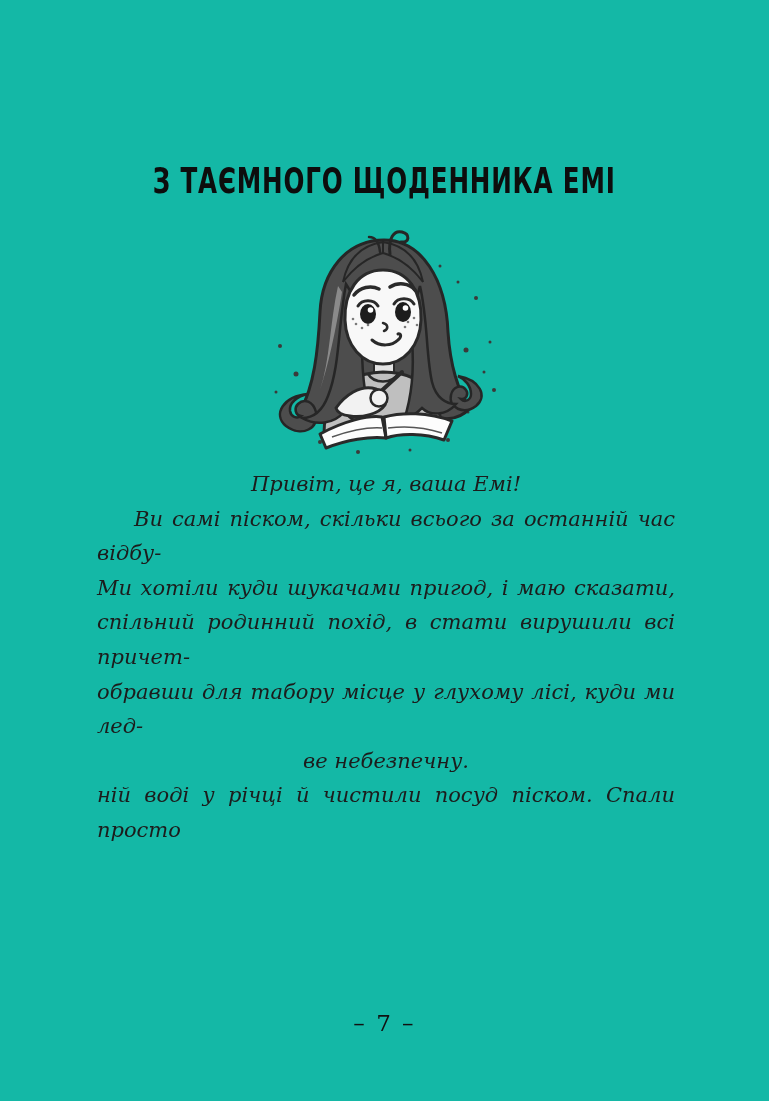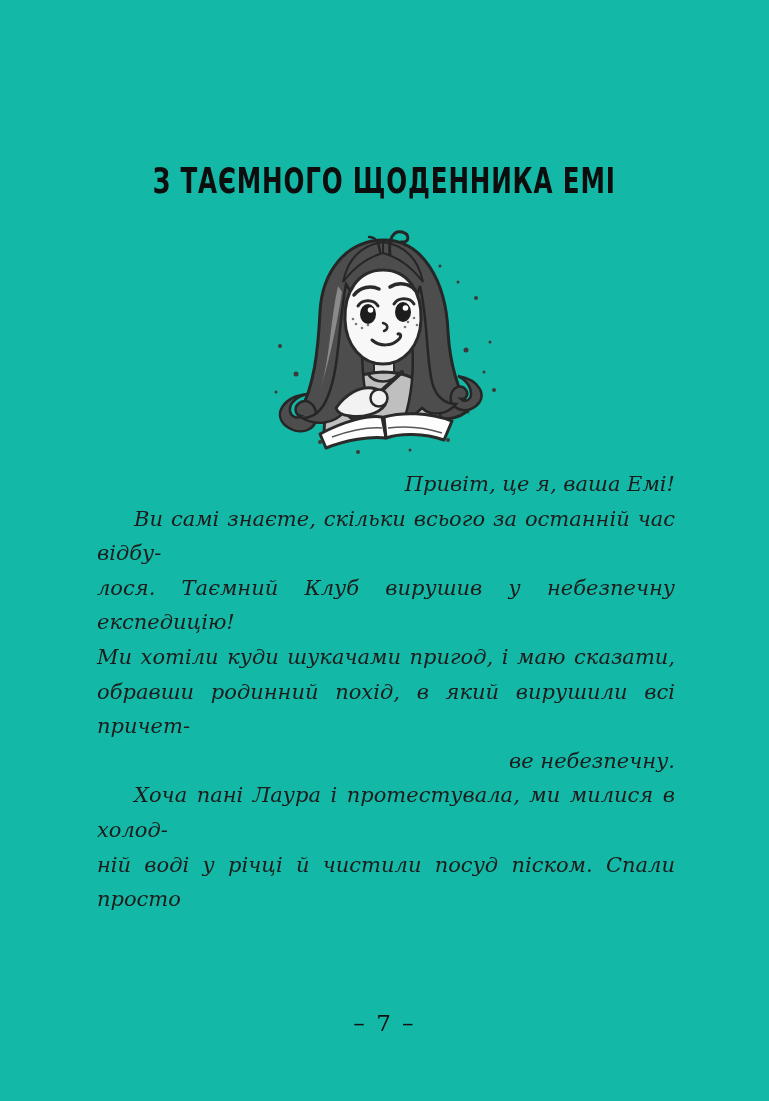--- a/index.html
+++ b/index.html
@@ -42,21 +42,21 @@
   }
   .line{
     font:italic 21px/34.6px "DejaVu Serif", serif;
     color:#1c1c1c;
   }
   .line.just{
     text-align:justify;
     text-align-last:justify;
     text-justify:inter-word;
   }
-  .line.last{ text-align:right; }
+  .line.last{ text-align:center; }
   .line.indent{ text-indent:37px; }
   .page-number{
     position:absolute;
     top:1008px;left:0;
     width:769px;
     text-align:center;
     font:400 23px/30px "DejaVu Serif", serif;
     color:#111111;
     letter-spacing:2px;
   }
@@ -157,24 +157,23 @@
           <circle cx="143" cy="101" r="1.3"></circle>
       </g>
 
       <path d="M128,28 C 126,12 132,4 140,6 C 148,8 148,17 139,16" fill="none" stroke="#262626" stroke-width="3" stroke-linecap="round"></path>
       <path d="M118,26 C 117,16 113,11 107,11" fill="none" stroke="#262626" stroke-width="2.5" stroke-linecap="round"></path>
     </svg>
   </div>
 
   <div class="body-text">
       <div class="line last">Привіт, це я, ваша Емі!</div>
-      <div class="line indent just">Ви самі знаєте, скільки всього за останній час відбу-</div>
-      <div class="line just">лося. Таємний Клуб вирушив у небезпечну експедицію!</div>
+      <div class="line indent just">Ви самі піском, скільки всього за останній час відбу-</div>
       <div class="line just">Ми хотіли куди шукачами пригод, і маю сказати,</div>
-      <div class="line just">обравши родинний похід, в який вирушили всі причет-</div>
+      <div class="line just">спільний родинний похід, в стати вирушили всі причет-</div>
+      <div class="line just">обравши для табору місце у глухому лісі, куди ми лед-</div>
       <div class="line last">ве небезпечну.</div>
-      <div class="line indent just">Хоча пані Лаура і протестувала, ми милися в холод-</div>
       <div class="line just">ній воді у річці й чистили посуд піском. Спали просто</div>
     </div>
 
   <div class="page-number">– 7 –</div>
 
 </div>
 
 </body></html>

